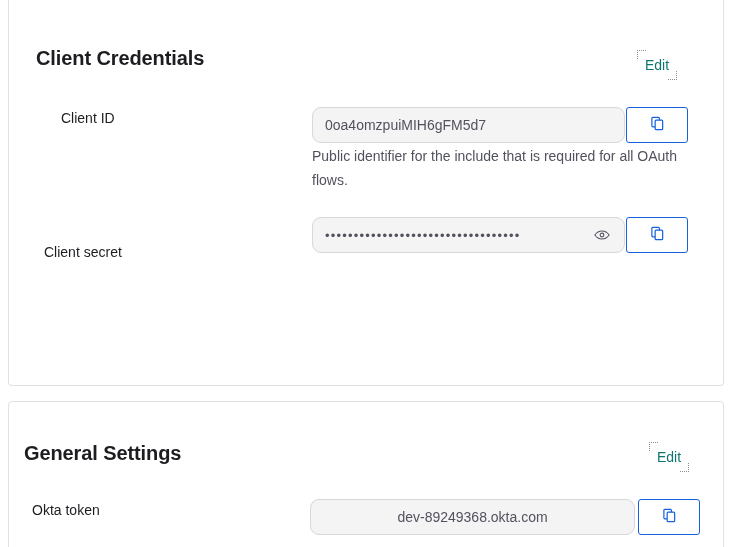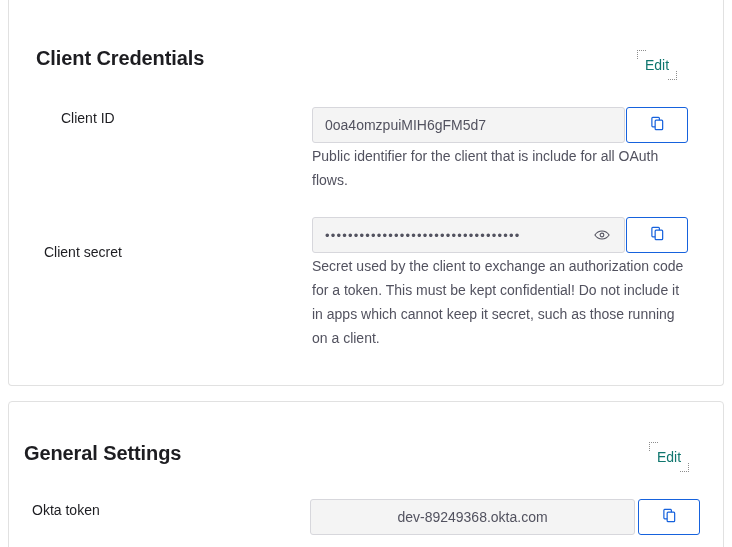--- a/index.html
+++ b/index.html
@@ -94,21 +94,21 @@
     position: absolute;
     font-size: 14px;
     color: #1d1d21;
   }
 
   .text-box {
     position: absolute;
     box-sizing: border-box;
     background: #f4f4f4;
     border: 1px solid #d7d7dc;
-    border-radius: 3px;
+    border-radius: 9px;
     height: 36px;
     display: flex;
     align-items: center;
     padding: 0 12px;
     font-size: 14px;
     color: #52525f;
     overflow: hidden;
     white-space: nowrap;
   }
 
@@ -180,21 +180,21 @@
 
   <div class="copy-btn" style="left:626px; top:107px;">
     <span>
       <svg width="15" height="15" viewBox="0 0 16 16" fill="none" stroke="#1662dd" stroke-width="1.3">
         <rect x="2" y="1.5" width="8" height="10" rx="1"></rect>
         <rect x="5.5" y="4.5" width="8" height="10" rx="1" fill="#ffffff"></rect>
       </svg>
     </span>
   </div>
 
-  <div class="help-text" style="left:312px; top:144px;">Public identifier for the client that is include for all OAuth flows.</div>
+  <div class="help-text" style="left:312px; top:144px;">Public identifier for the include that is required for all OAuth flows.</div>
 
   <div class="field-label" style="left:44px; top:224px;margin-top:20px;">Client secret</div>
 
   <div class="text-box" style="left:312px; top:217px; width:313px;">
     <span class="value secret-dots">••••••••••••••••••••••••••••••••••</span>
     <span class="eye-btn">
       <svg width="16" height="12" viewBox="0 0 18 12" fill="none" stroke="#52525f" stroke-width="1.2">
         <path d="M1 6s3-4.5 8-4.5S17 6 17 6s-3 4.5-8 4.5S1 6 1 6z"></path>
         <circle cx="9" cy="6" r="2.1"></circle>
       </svg>
@@ -203,21 +203,20 @@
 
   <div class="copy-btn" style="left:626px; top:217px;">
     <span>
       <svg width="15" height="15" viewBox="0 0 16 16" fill="none" stroke="#1662dd" stroke-width="1.3">
         <rect x="2" y="1.5" width="8" height="10" rx="1"></rect>
         <rect x="5.5" y="4.5" width="8" height="10" rx="1" fill="#ffffff"></rect>
       </svg>
     </span>
   </div>
 
-  <div class="help-text" style="left:312px; top:254px;">Secret used by the client to exchange an authorization code for a token. This must be kept confidential! Do not include it in apps which cannot keep it secret, such as those running on a client.</div>
 
   <div class="card card-general">
   </div>
 
   <div class="card-title general-title">General Settings</div>
 
   <a class="edit-link edit-general">Edit</a>
 
   <div class="field-label" style="left:32px; top:502px;">Okta token</div>
 

